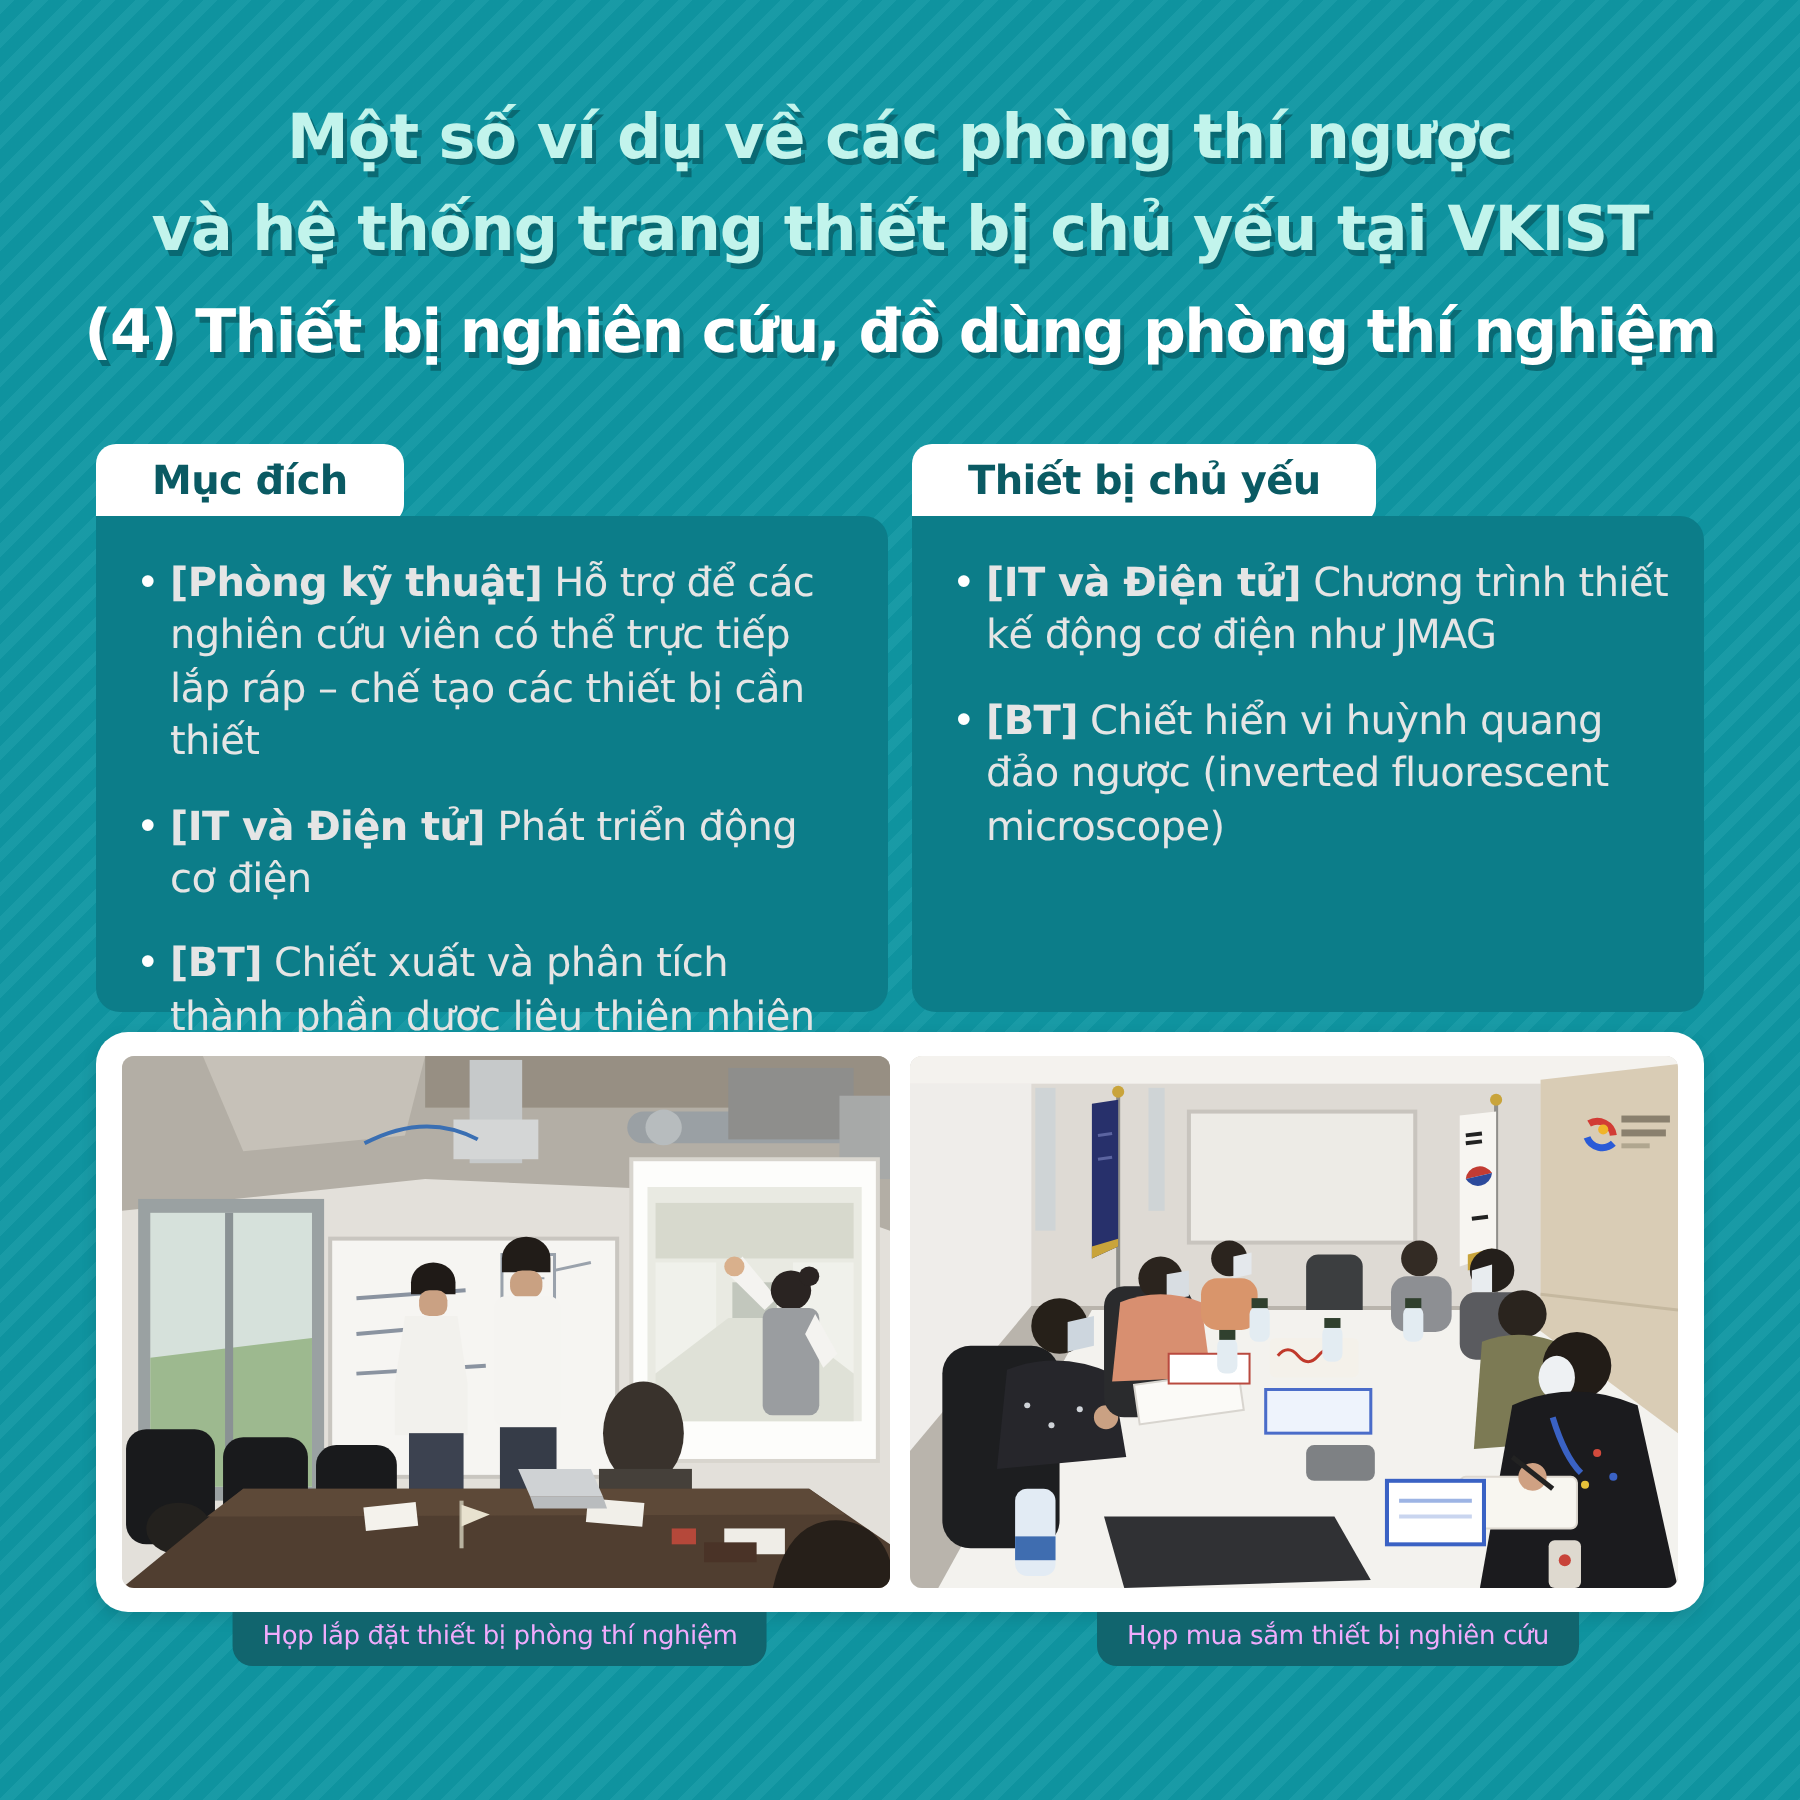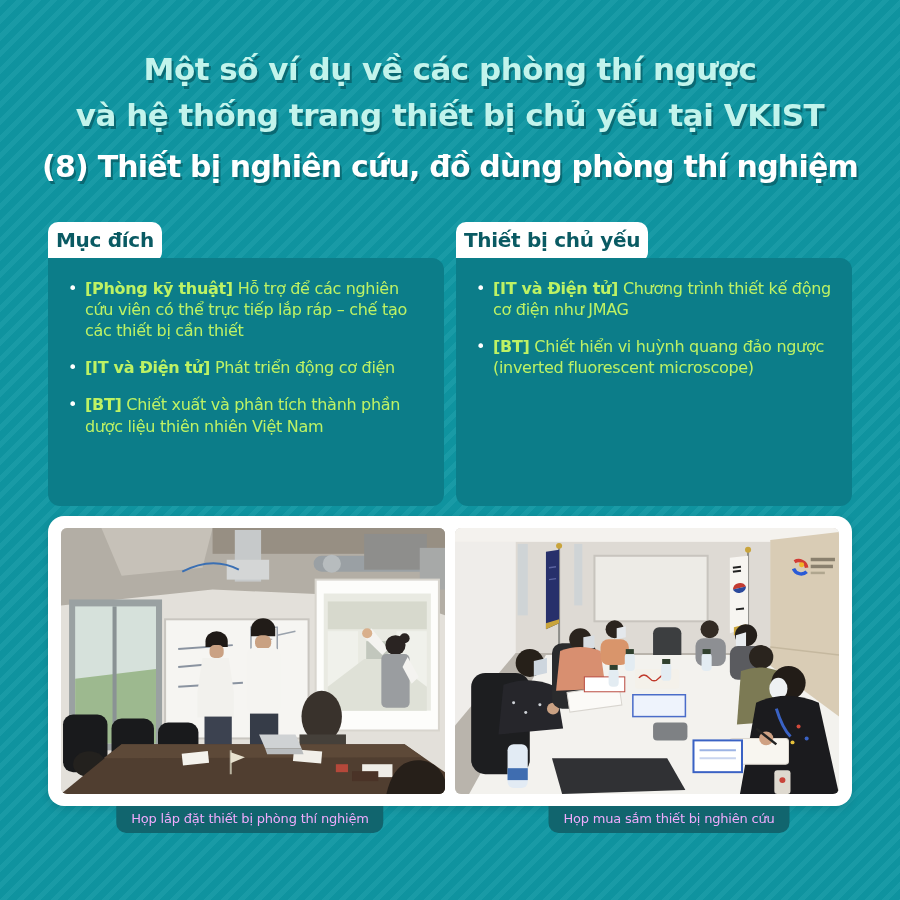--- a/index.html
+++ b/index.html
@@ -30,38 +30,38 @@
     margin-top:7px;
     font-size:30px;line-height:44px;letter-spacing:-0.8px;
     color:#ffffff;
     text-shadow:2px 3px 0 rgba(8,95,104,0.8);
   }
   
   .tab{
     position:absolute;top:222px;height:40px;
     background:#ffffff;color:#0a5a63;
     font-weight:bold;font-size:20px;line-height:36px;
-    padding:0 8px;letter-spacing:-0.3px;
+    padding:0 28px;letter-spacing:-0.3px;
     border-radius:10px 10px 10px 0;
   }
   .tab-left{left:48px;}
   .tab-right{left:456px;}
   .panel{
     position:absolute;top:258px;width:396px;height:248px;
     background:#0c7d89;
     border-radius:0 12px 12px 12px;
     box-sizing:border-box;
     padding:20px 18px 0 20px;
   }
   .panel-left{left:48px;}
   .panel-right{left:456px;}
   .panel ul{list-style:none;margin:0;padding:0;display:flex;flex-direction:column;gap:16px;}
   .panel li{
     position:relative;padding-left:17px;
-    color:#bef264;font-size:16px;line-height:1.32;letter-spacing:-0.3px;
+    color:#e5e5e5;font-size:20px;line-height:1.32;letter-spacing:-0.3px;
   }
   .panel li::before{
     content:"•";position:absolute;left:0;top:0;color:#ffffff;
   }
   .tag{font-weight:bold;}
   
   .photo-card{
     position:absolute;top:516px;left:48px;width:804px;height:290px;
     background:#ffffff;border-radius:16px;
     box-shadow:0 3px 8px rgba(0,0,0,0.12);
@@ -84,21 +84,21 @@
   .caption-right{left:669px;}
 </style>
 </head>
 <body>
 
 <div class="page">
 
   <header class="title-block">
     <div class="title-line">Một số ví dụ về các phòng thí ngược</div>
     <div class="title-line">và hệ thống trang thiết bị chủ yếu tại VKIST</div>
-    <div class="subtitle-line">(8) Thiết bị nghiên cứu, đồ dùng phòng thí nghiệm</div>
+    <div class="subtitle-line">(4) Thiết bị nghiên cứu, đồ dùng phòng thí nghiệm</div>
   </header>
 
   <div class="tab tab-left">Mục đích</div>
   <section class="panel panel-left">
     <ul>
       <li><span class="tag">[Phòng kỹ thuật]</span> <span>Hỗ trợ để các nghiên cứu viên có thể trực tiếp lắp ráp – chế tạo các thiết bị cần thiết</span></li>
       <li><span class="tag">[IT và Điện tử]</span> <span>Phát triển động cơ điện</span></li>
       <li><span class="tag">[BT]</span> <span>Chiết xuất và phân tích thành phần dược liệu thiên nhiên Việt Nam</span></li>
     </ul>
   </section>

